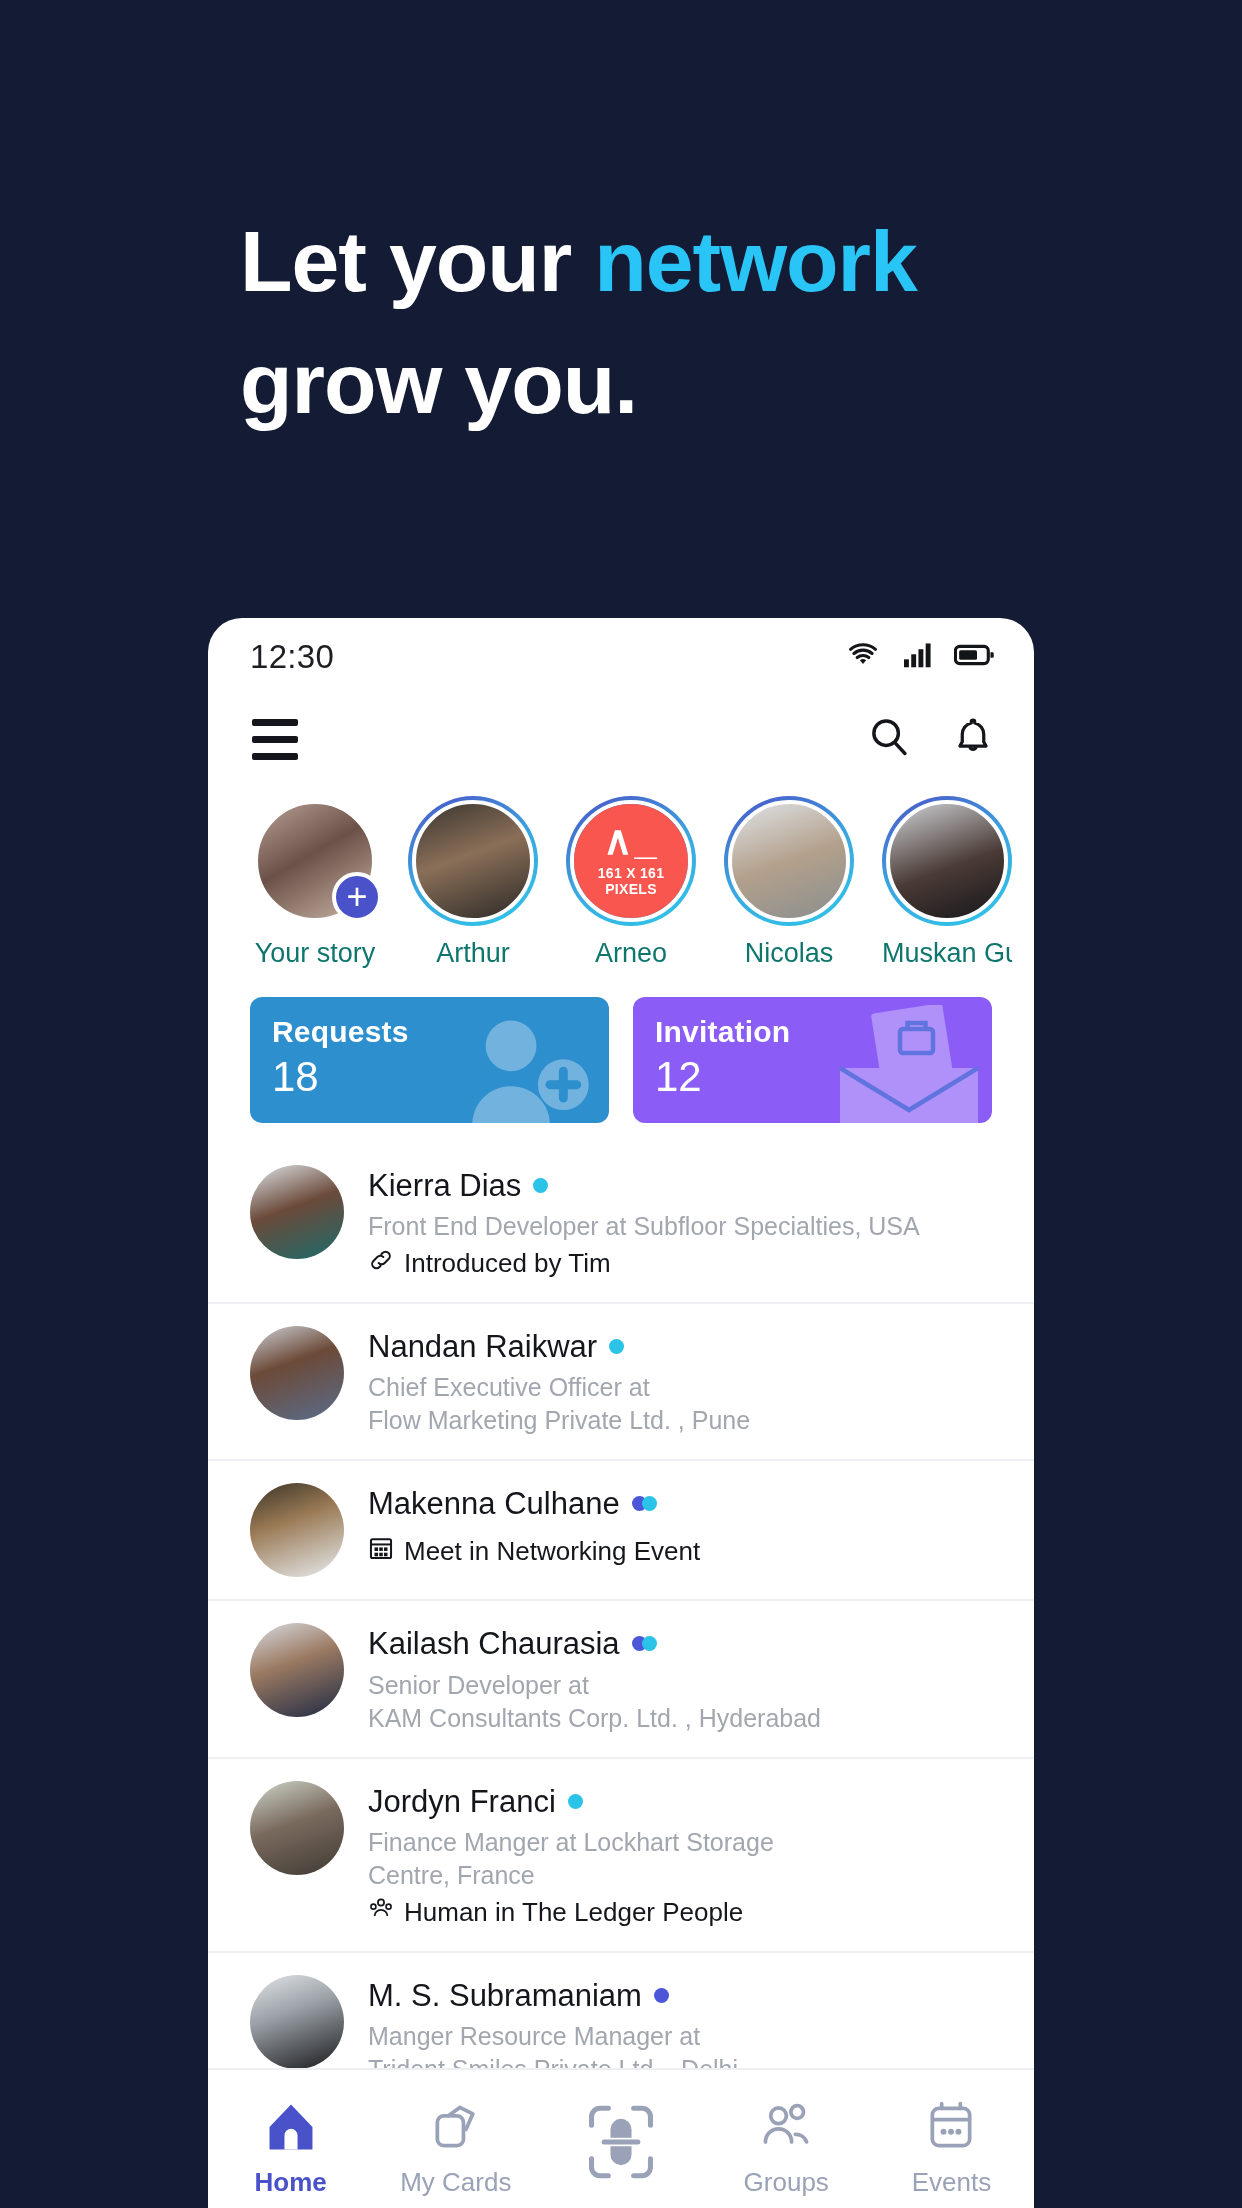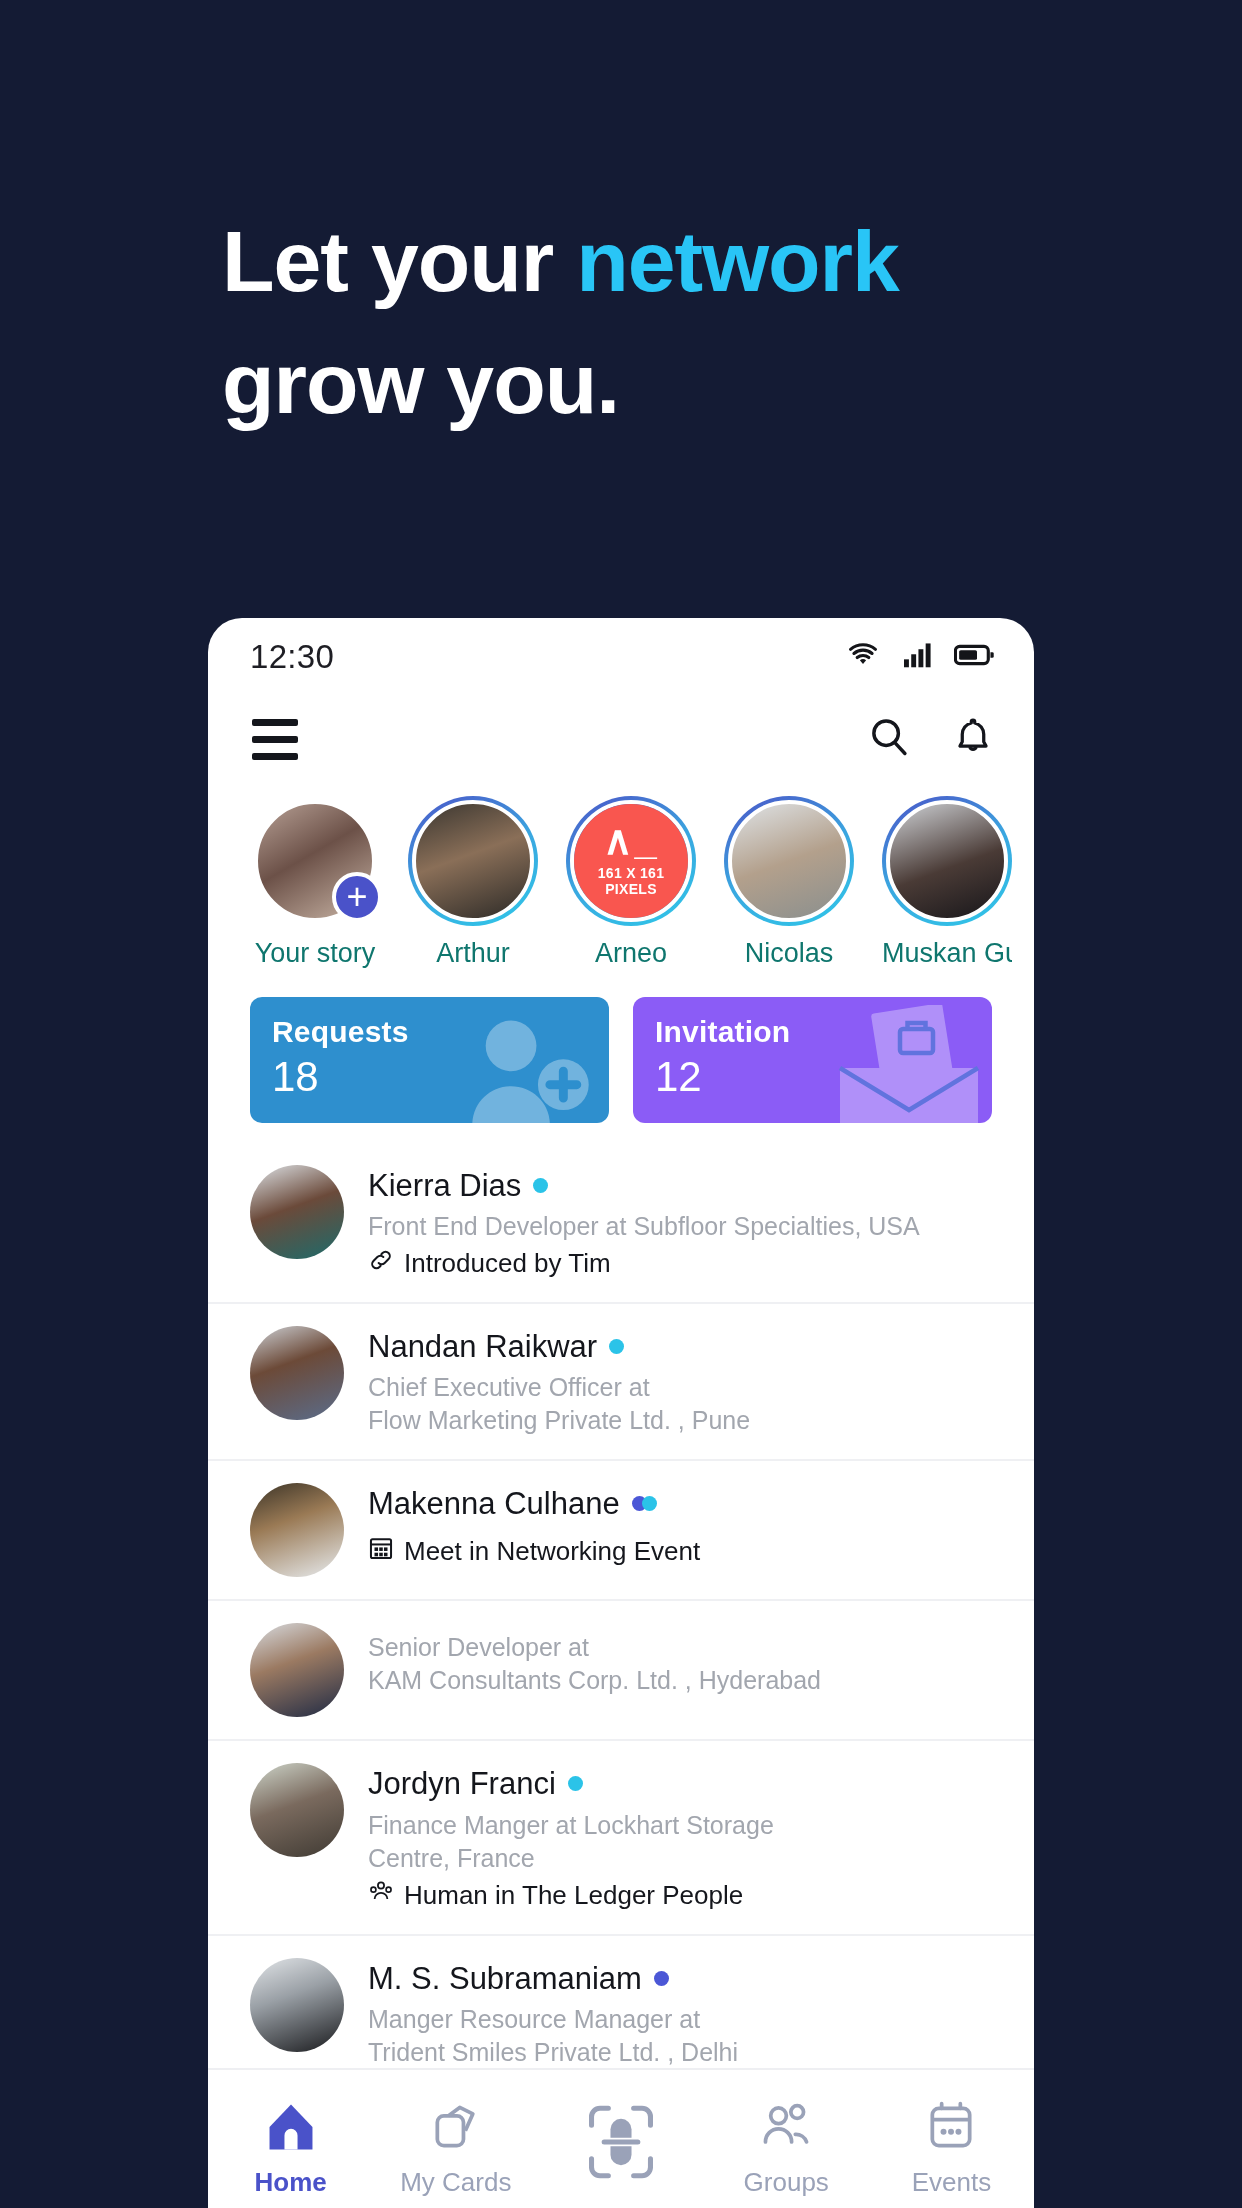--- a/index.html
+++ b/index.html
@@ -7,21 +7,21 @@
   body {
     background:#141B34;
     font-family:"Liberation Sans", sans-serif;
     overflow:hidden;
     position:relative;
   }
 
   
   .headline {
     position:absolute;
-    left:222px;
+    left:240px;
     top:200px;
     width:840px;
     font-size:86px;
     font-weight:bold;
     line-height:1.42;
     color:#FFFFFF;
     letter-spacing:-1px;
   }
   .headline .accent { color:#29C5F6; }
 
@@ -421,20 +421,27 @@
               </svg>
           </span>
           <span>Meet in Networking Event</span>
         </div>
       </div>
     </div>
 
     <div class="contact">
       <div class="avatar a4"></div>
       <div class="c-body">
+        <div class="c-name">
+          <span>Kailash Chaurasia</span>
+          <span class="dots">
+              <span class="dot dot-blue"></span>
+              <span class="dot dot-cyan"></span>
+            </span>
+        </div>
         <div class="c-sub" style="white-space:pre-line">Senior Developer at
 KAM Consultants Corp. Ltd. , Hyderabad</div>
       </div>
     </div>
 
     <div class="contact">
       <div class="avatar a5"></div>
       <div class="c-body">
         <div class="c-name">
           <span>Jordyn Franci</span>

